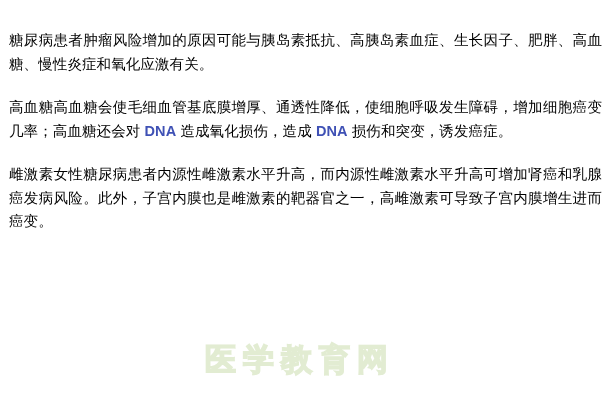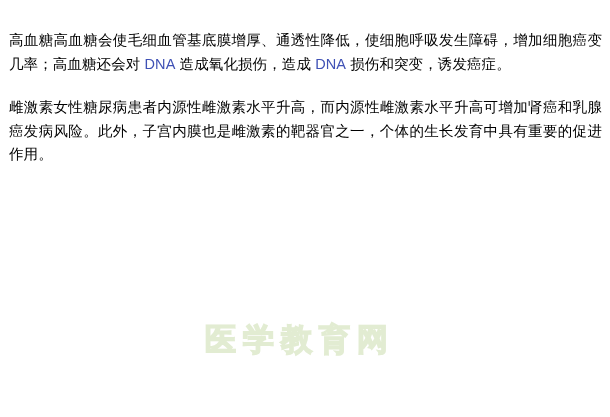--- a/index.html
+++ b/index.html
@@ -24,39 +24,41 @@
     margin: 0 0 20px 0;
     font-size: 14.5px;
     line-height: 23.5px;
     color: #000000;
     text-align: justify;
     letter-spacing: 0.1px;
   }
   .article p.para .latin {
     color: var(--latin-color, #3f51b5);
     font-family: "Liberation Sans", sans-serif;
+    font-weight: bold;
   }
   .watermark {
     position: absolute;
     z-index: 0;
     left: 205px;
-    top: 324px;
+    top: 344px;
     font-size: 31px;
     line-height: 1;
     font-weight: bold;
     letter-spacing: 7px;
     white-space: nowrap;
     color: var(--watermark-fill, #f3f7ec);
     -webkit-text-stroke: 1.5px var(--watermark-stroke, #e2ecd2);
     user-select: none;
     pointer-events: none;
   }
 </style>
 </head>
 <body>
 
 <div class="page">
   <div class="watermark">医学教育网</div>
   <div class="article" id="article">
+      <p class="para">糖尿病患者肿瘤风险增加的原因可能与胰岛素抵抗、高胰岛素血症、生长因子、肥胖、高血糖、慢性炎症和氧化应激有关。</p>
       <p class="para">高血糖高血糖会使毛细血管基底膜增厚、通透性降低，使细胞呼吸发生障碍，增加细胞癌变几率；高血糖还会对 <span class="latin">DNA</span> 造成氧化损伤，造成 <span class="latin">DNA</span> 损伤和突变，诱发癌症。</p>
-      <p class="para">雌激素女性糖尿病患者内源性雌激素水平升高，而内源性雌激素水平升高可增加肾癌和乳腺癌发病风险。此外，子宫内膜也是雌激素的靶器官之一，个体的生长发育中具有重要的促进作用。</p>
+      <p class="para">雌激素女性糖尿病患者内源性雌激素水平升高，而内源性雌激素水平升高可增加肾癌和乳腺癌发病风险。此外，子宫内膜也是雌激素的靶器官之一，高雌激素可导致子宫内膜增生进而癌变。</p>
     </div>
 </div>
 
 </body></html>

